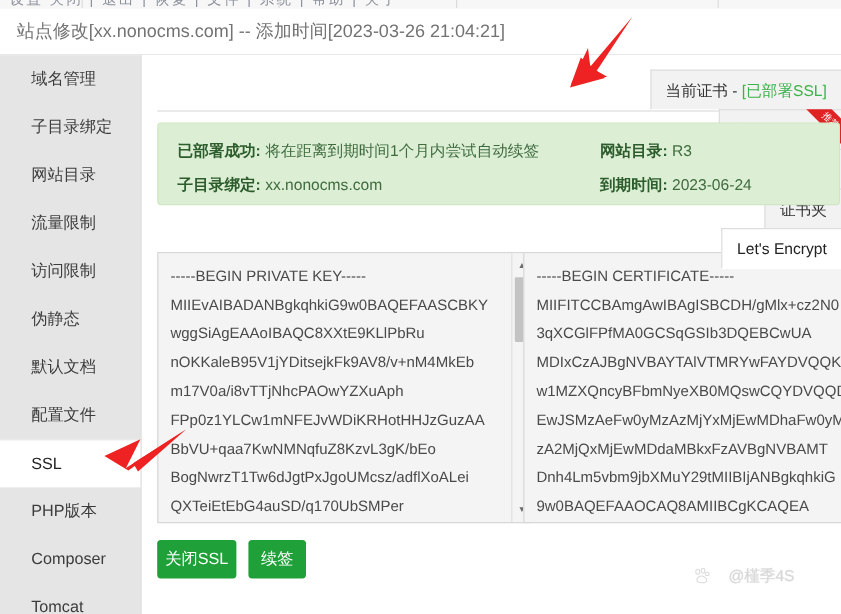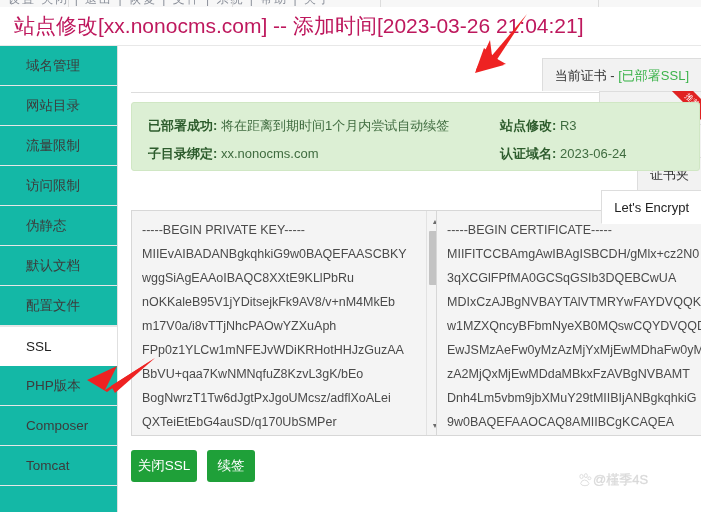--- a/index.html
+++ b/index.html
@@ -23,26 +23,26 @@
   #top-strip .sep{
     position:absolute;top:0;width:1px;height:7px;background:#dcdcdc;
   }
   
   #titlebar{
     position:absolute;left:0;top:7px;width:701px;height:38px;
     background:#ffffff;border-bottom:1px solid #e8e8e8;
     display:flex;align-items:center;
   }
   #titlebar .title{
-    margin-left:14px;font-size:21px;color:#be185d;white-space:nowrap;
+    margin-left:14px;font-size:15px;color:#737373;white-space:nowrap;
   }
   
   #sidebar{
     position:absolute;left:0;top:46px;width:118px;height:466px;
-    background:#14b8a6;border-right:1px solid #e0e0e0;
+    background:#e5e5e5;border-right:1px solid #e0e0e0;
     box-sizing:border-box;
   }
   .side-item{
     height:40px;display:flex;align-items:center;
     padding-left:26px;box-sizing:border-box;
     font-size:13.5px;color:#3c3c3c;
     border-bottom:1px solid #e6e6e6;
     cursor:pointer;white-space:nowrap;
   }
   .side-item.active{
@@ -144,21 +144,21 @@
   }
   #btn-close-ssl{left:131px;top:450px;width:66px;}
   #btn-renew{left:207px;top:450px;width:48px;}
   
   .arrow-svg{position:absolute;pointer-events:none;}
   #arrow-top{left:432px;top:12px;}
   #arrow-ssl{left:85px;top:356px;}
   
   #watermark{
     position:absolute;left:578px;top:471px;
-    display:flex;align-items:center;gap:1px;
+    display:flex;align-items:center;gap:15px;
     opacity:.42;
   }
   #watermark .wm-text{
     font-size:13px;color:#9a9a9a;
     -webkit-text-stroke:.4px #b5b5b5;
     letter-spacing:0px;white-space:nowrap;
   }
 </style>
 </head>
 <body>
@@ -173,20 +173,23 @@
 
 <div id="titlebar">
   <div class="title">站点修改[xx.nonocms.com] -- 添加时间[2023-03-26 21:04:21]</div>
 </div>
 
 <div id="sidebar">
   <div class="side-item">
       <span>域名管理</span>
     </div>
   <div class="side-item">
+      <span>子目录绑定</span>
+    </div>
+  <div class="side-item">
       <span>网站目录</span>
     </div>
   <div class="side-item">
       <span>流量限制</span>
     </div>
   <div class="side-item">
       <span>访问限制</span>
     </div>
   <div class="side-item">
       <span>伪静态</span>
@@ -230,25 +233,25 @@
   <div id="infopanel">
     <div class="info-row" id="info-deploy">
       <span class="info-label">已部署成功:</span>
       <span class="info-value">将在距离到期时间1个月内尝试自动续签</span>
     </div>
     <div class="info-row" id="info-domain">
       <span class="info-label">子目录绑定:</span>
       <span class="info-value">xx.nonocms.com</span>
     </div>
     <div class="info-row" id="info-brand">
-      <span class="info-label">站点修改:</span>
+      <span class="info-label">网站目录:</span>
       <span class="info-value">R3</span>
     </div>
     <div class="info-row" id="info-expire">
-      <span class="info-label">认证域名:</span>
+      <span class="info-label">到期时间:</span>
       <span class="info-value">2023-06-24</span>
     </div>
   </div>
 
   <div class="sec-label" id="lbl-key">密钥(KEY)</div>
   <div class="sec-label" id="lbl-cert">证书(PEM格式)</div>
 
 </div>
 
 <div class="ta-wrap" id="ta-key">

